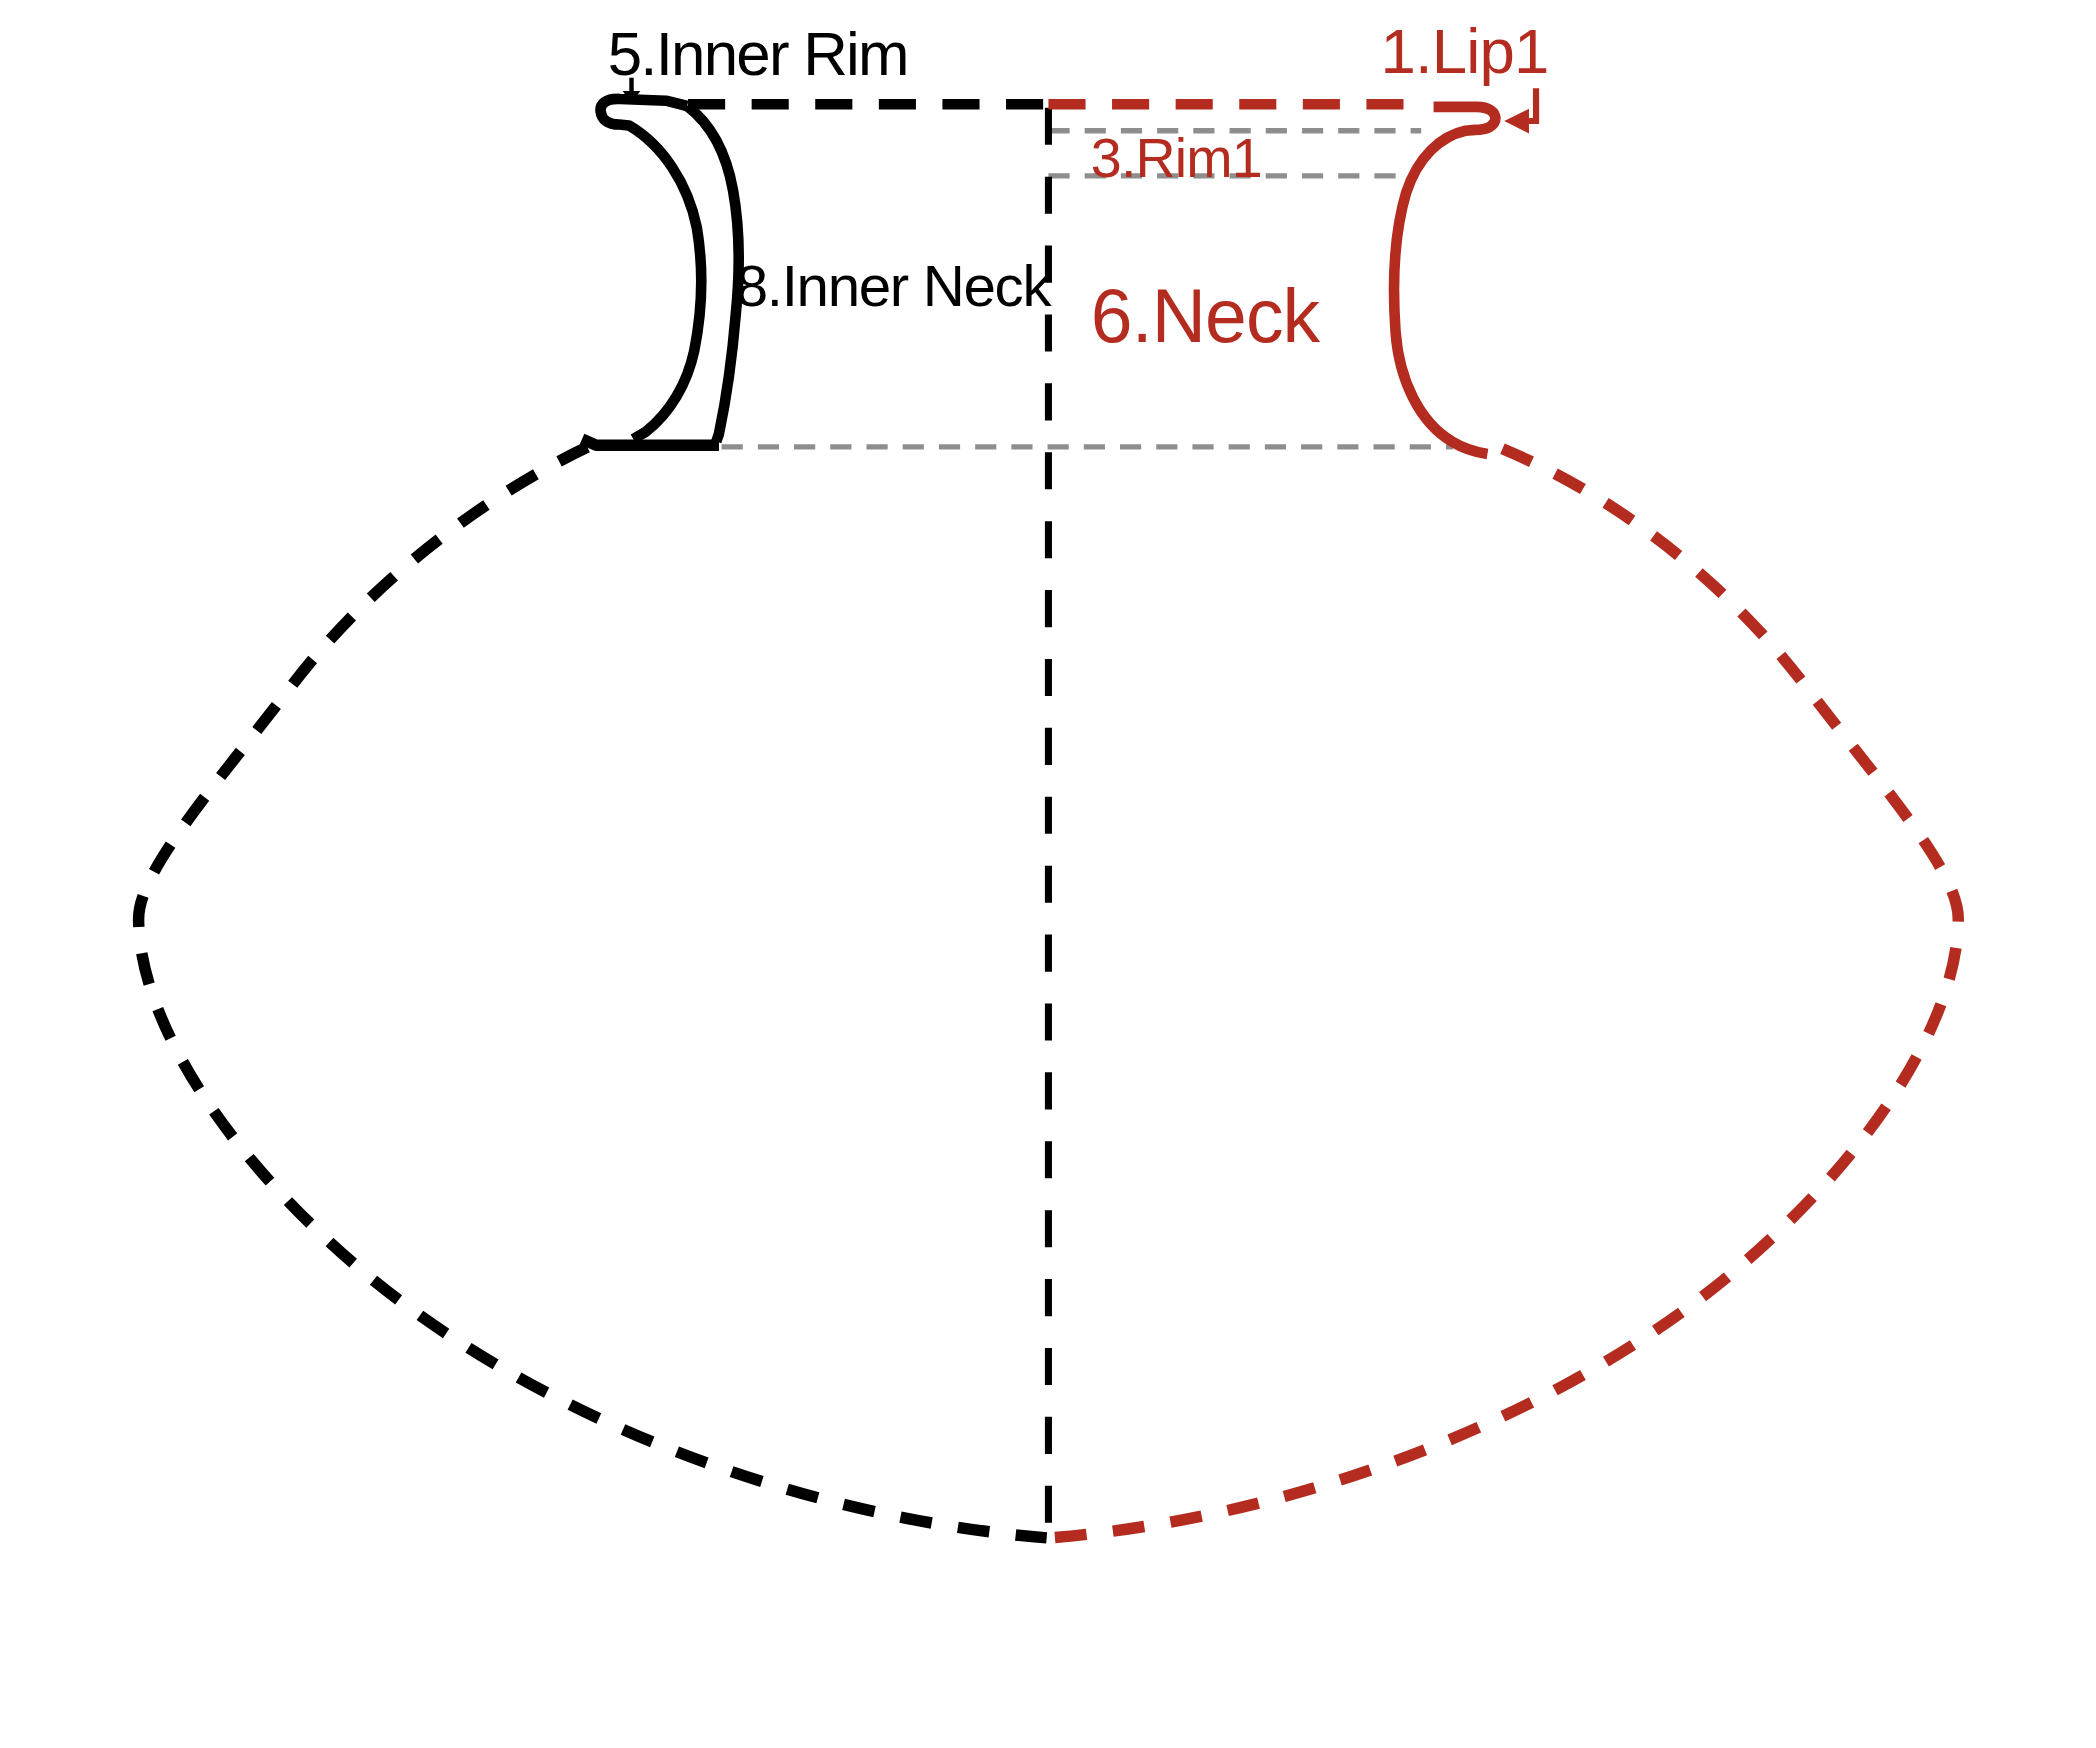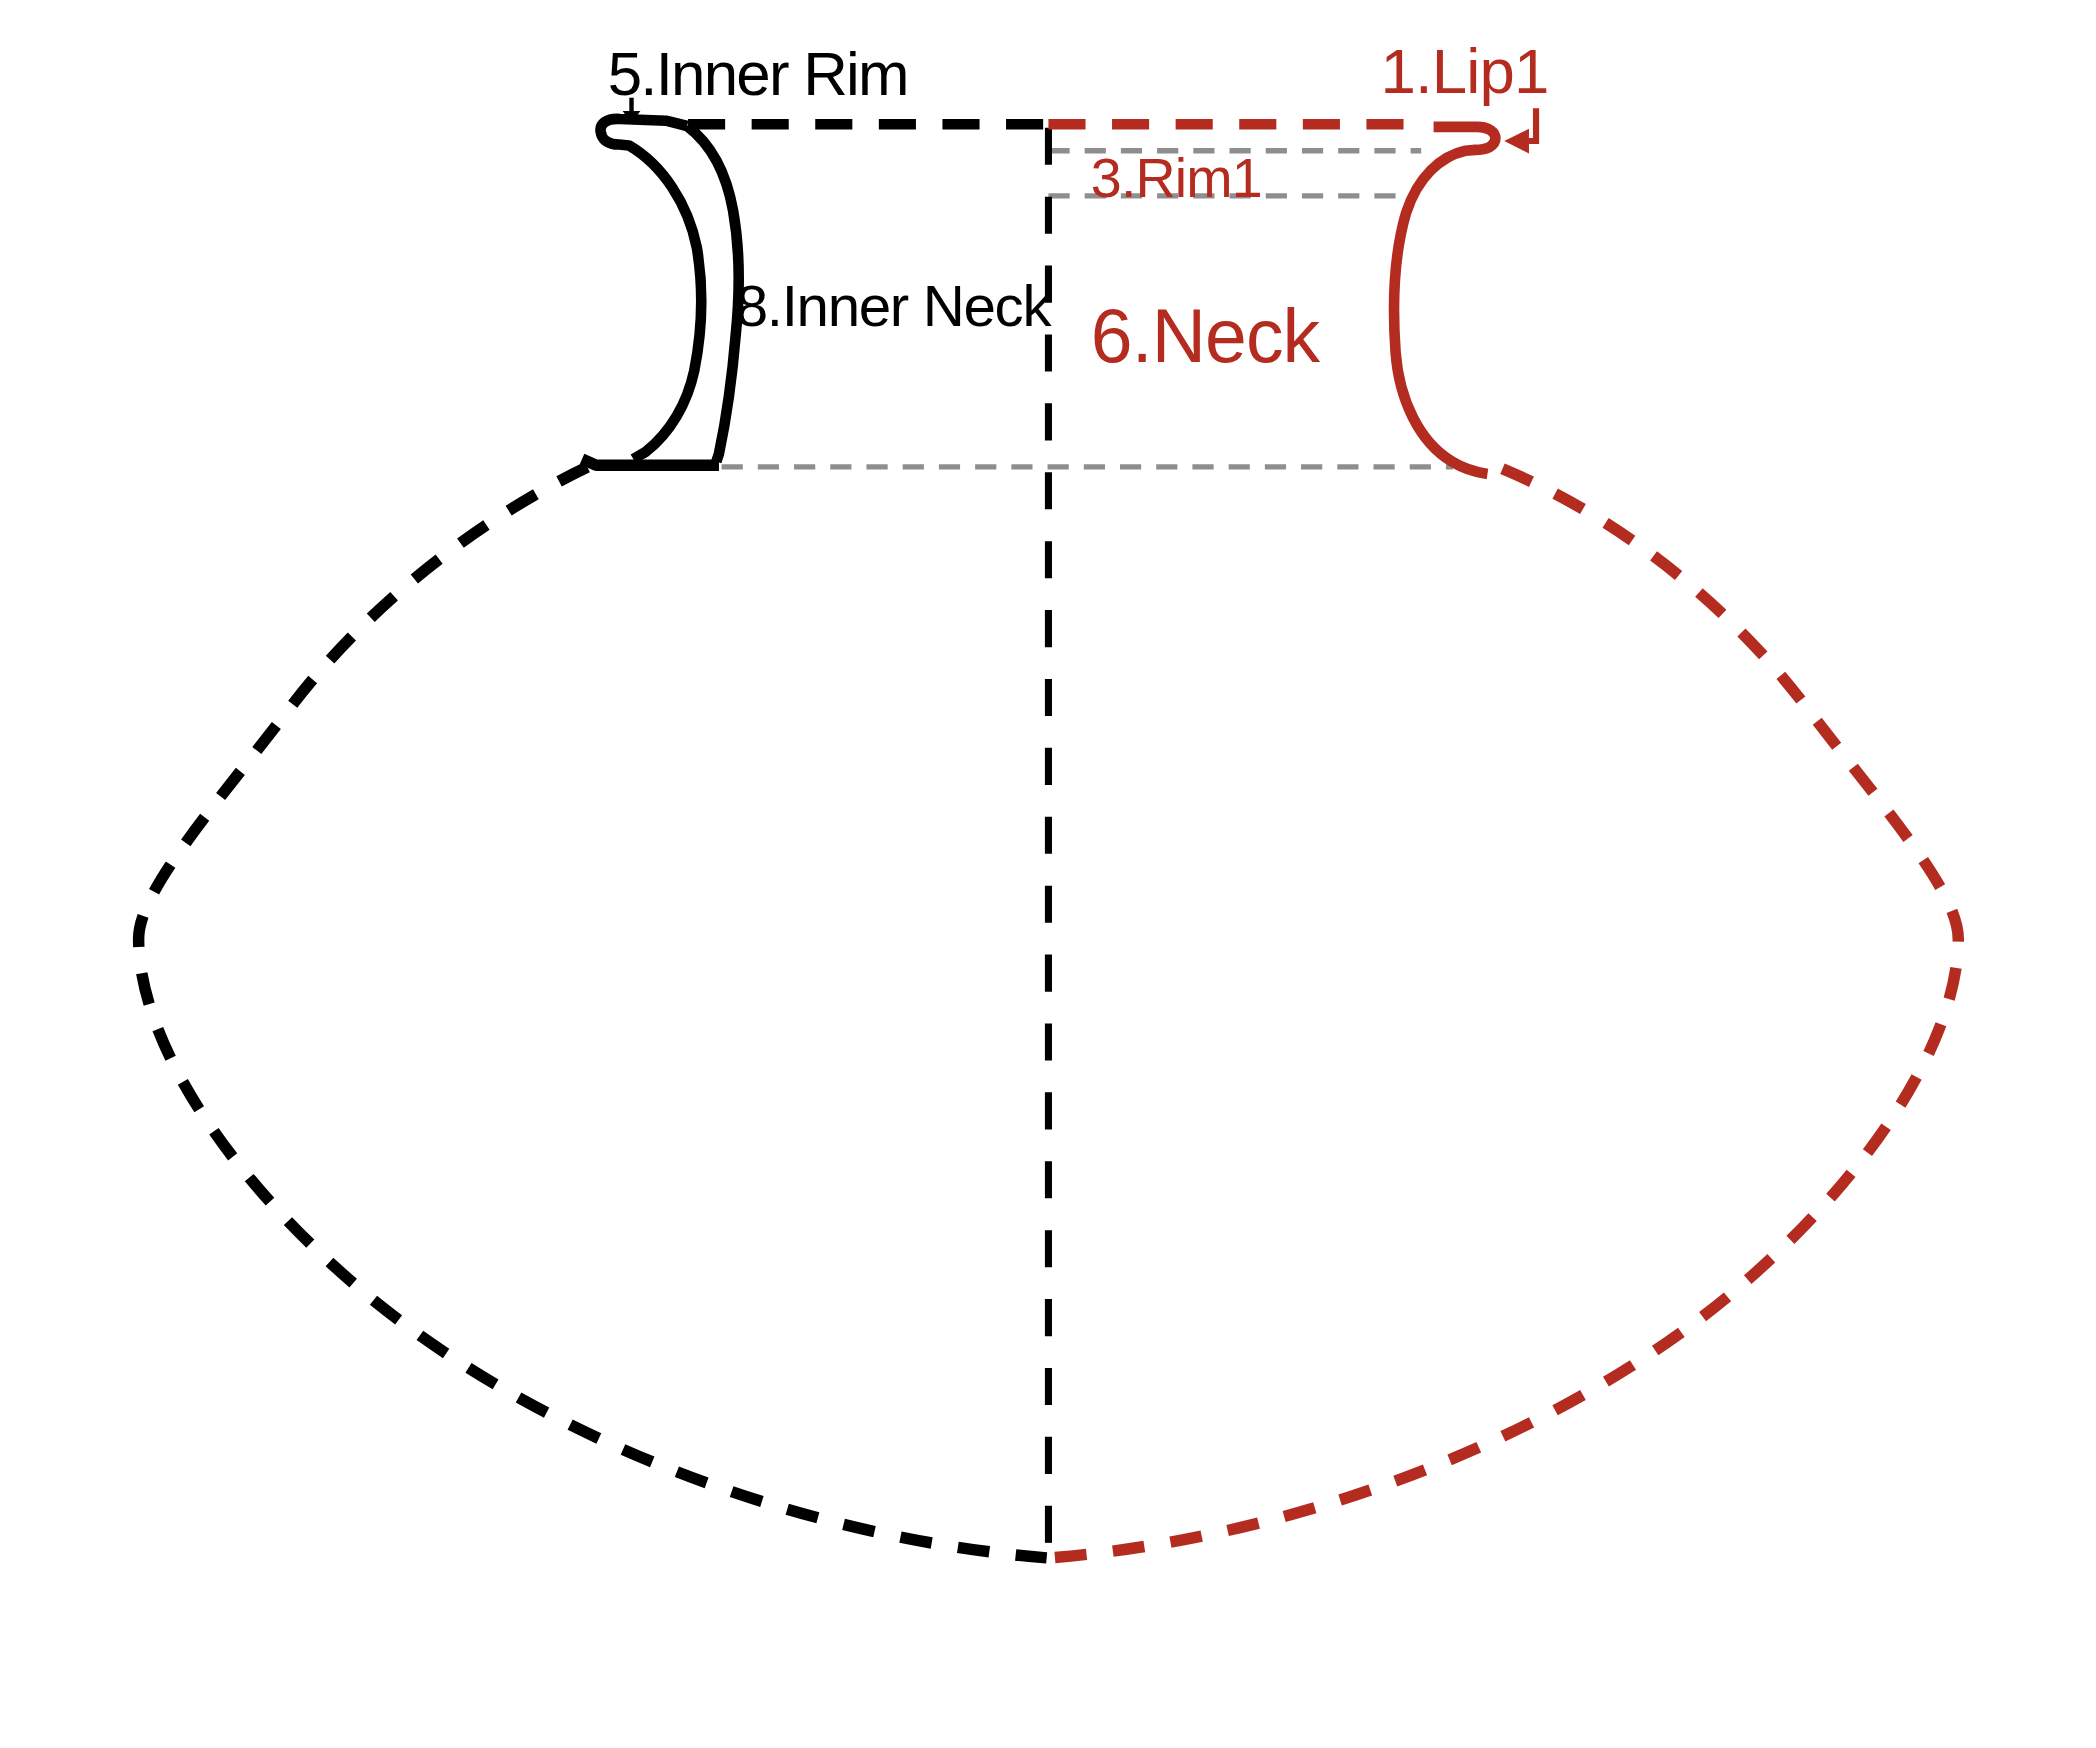--- a/index.html
+++ b/index.html
@@ -6,21 +6,20 @@
     margin: 0;
     padding: 0;
     background: #ffffff;
   }
   .stage {
     position: relative;
     width: 2096px;
     height: 1552px;
     background: var(--background, #ffffff);
     overflow: hidden;
-    margin-top: 20px;
   }
   .stage svg {
     display: block;
     width: 100%;
     height: 100%;
   }
   text {
     font-family: "Liberation Sans", "DejaVu Sans", sans-serif;
   }
   .t-black { fill: var(--left-half, #000000); }

